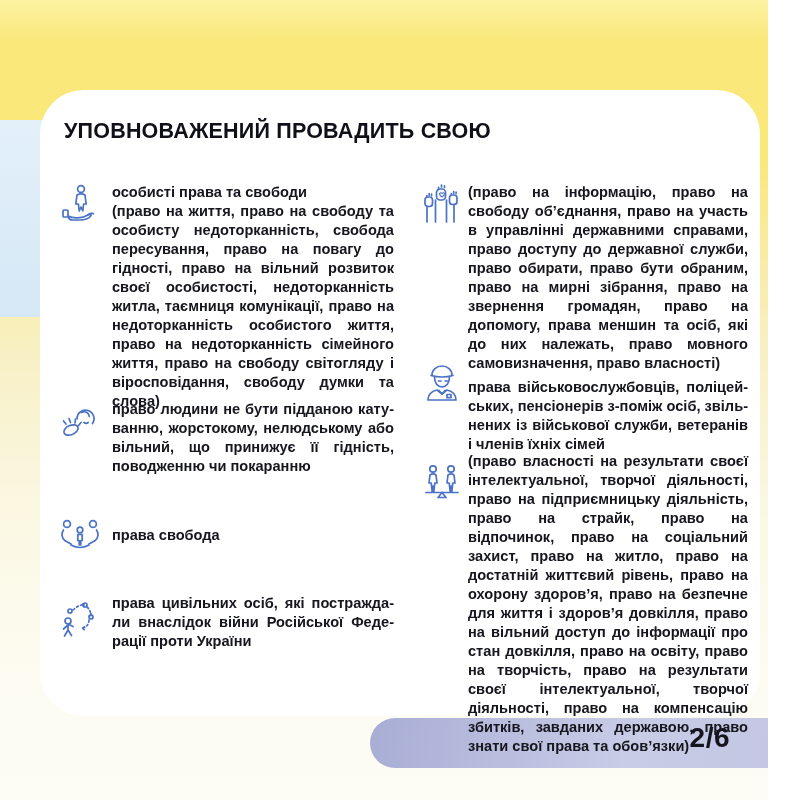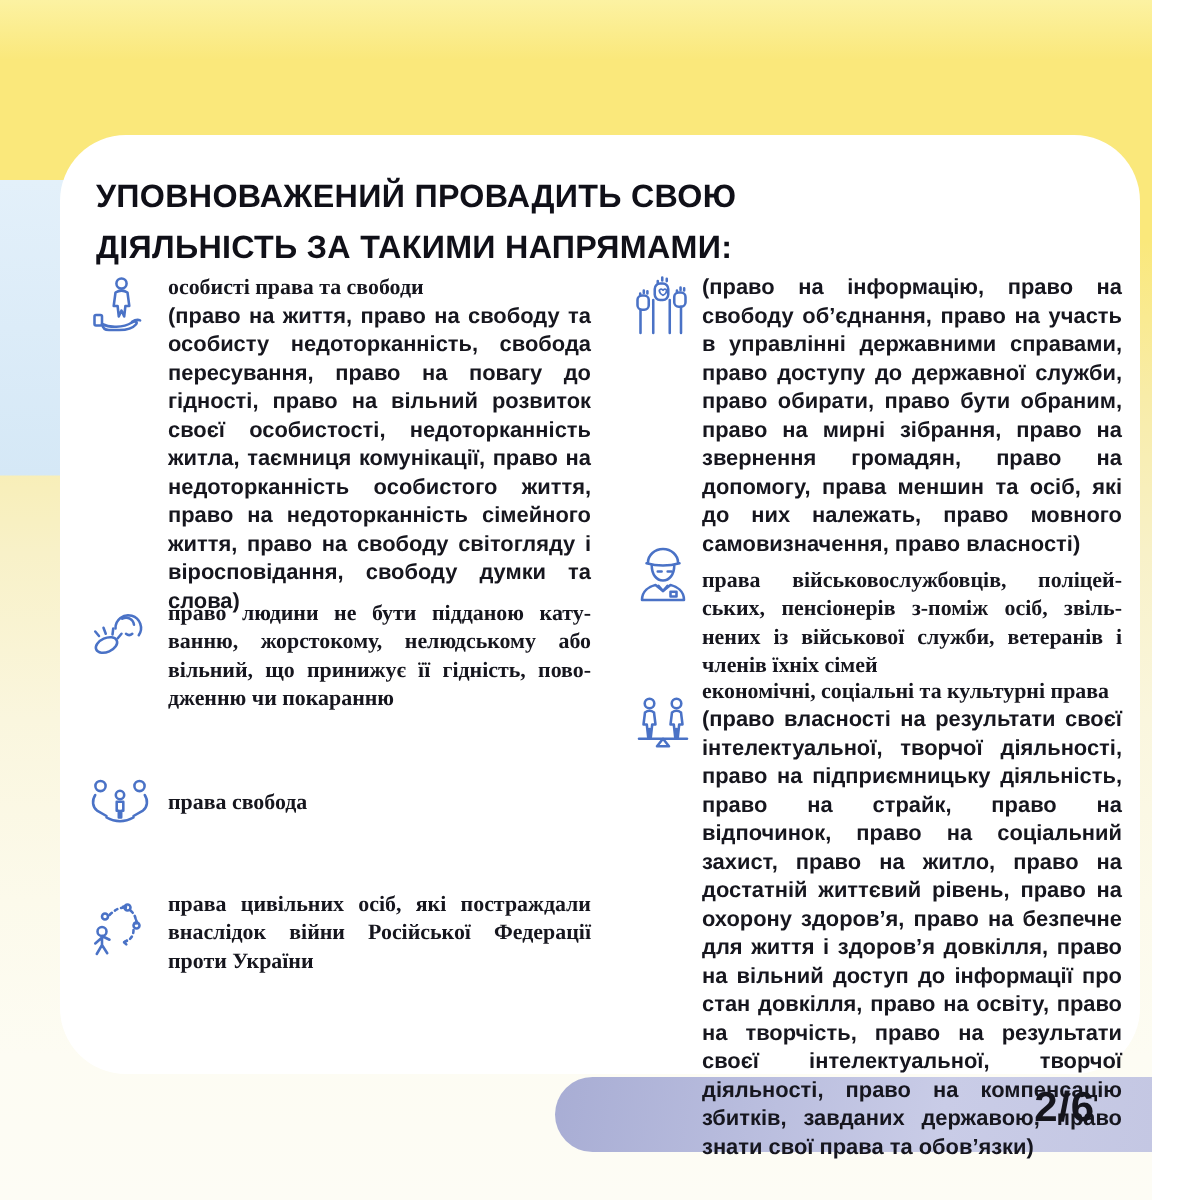--- a/index.html
+++ b/index.html
@@ -8,21 +8,21 @@
     background:linear-gradient(180deg,#FCF2A2 0%,#FAE87B 5%,#FAE87B 20%,#F8ECA8 33%,#F8F1C8 46%,#FAF6DE 60%,#FCFAEB 75%,#FDFCF3 88%,#FDFCF5 100%);}
   .blue-patch{position:absolute;left:-60px;top:120px;width:200px;height:197px;border-radius:26px;
     background:linear-gradient(180deg,#E3F0FA,#D5E8F6);}
   .lavender-bar{position:absolute;left:370px;top:718px;width:430px;height:50px;border-radius:48px 0 0 48px;
     background:linear-gradient(100deg,#A8ADD4 0%,#C9CCE7 60%,#C3C6E2 100%);}
   .card{position:absolute;left:40px;top:90px;width:720px;height:626px;background:#FFFFFF;border-radius:44px;}
   .title{position:absolute;left:24px;top:24px;font-size:21.5px;line-height:34px;font-weight:800;
     color:#101018;letter-spacing:.2px;}
   .item{position:absolute;}
   .item .txt{position:absolute;font-size:14.6px;line-height:19px;color:#16161E;text-align:justify;}
-  .item .txt .heading{font-weight:700;font-family:Liberation Serif, serif;}
+  .item .txt .heading{font-weight:700;}
   .item .txt .body{font-weight:700;}
   .icon{position:absolute;width:44px;height:44px;}
   .icon svg{width:100%;height:100%;stroke:#4A72C6;fill:none;stroke-width:1.7;stroke-linecap:round;stroke-linejoin:round;}
   
   .l-icon{left:18px;}
   .l-txt{left:72px;width:282px;}
   
   .r-icon{left:380px;}
   .r-txt{left:428px;width:280px;}
   .page-num{position:absolute;right:38px;top:722px;font-size:28px;font-weight:700;color:#15151D;letter-spacing:.5px;}
@@ -30,21 +30,20 @@
 </head>
 <body>
 
 <div class="page">
   <div class="blue-patch"></div>
   <div class="lavender-bar"></div>
 
   <div class="card">
     <div class="title">
       <div>УПОВНОВАЖЕНИЙ ПРОВАДИТЬ СВОЮ</div>
-      <div>ДІЯЛЬНІСТЬ ЗА ТАКИМИ НАПРЯМАМИ:</div>
     </div>
 
     <div class="item">
       <span class="icon l-icon" style="top:92px">
         <svg viewBox="0 0 44 44">
           <circle cx="23" cy="7" r="3.4"></circle>
           <path d="M19 13c2.6-1.6 5.4-1.6 8 0l1.2 9h-2.6l-.8 7-1.8-4-1.8 4-.8-7h-2.6z"></path>
           <rect x="5" y="28" width="5" height="7" rx="1"></rect>
           <path d="M10 34c5 2.6 14 2.6 20-1 2-1.2 4.2-.6 2.6 1.3-2.2 2.6-6.6 3.7-11 3.7h-7c-2.6 0-4.2-1.4-4.6-4z"></path>
           <path d="M30 32.6q3-2 5.4-1"></path>
@@ -151,20 +150,19 @@
         <svg viewBox="0 0 44 44">
           <circle cx="13" cy="13" r="3.2"></circle>
           <path d="M10 19c2-1.6 4-1.6 6 0l1 8h-2.2l-1 9-.8-6-.8 6-1-9H9z"></path>
           <circle cx="31" cy="13" r="3.2"></circle>
           <path d="M28 19c2-1.6 4-1.6 6 0l1 8h-2.2l-1 9-.8-6-.8 6-1-9H27z"></path>
           <path d="M6 36.5h32"></path>
           <path d="M18 41.5l4-5 4 5z"></path>
         </svg>
       </span>
       <div class="txt r-txt" style="top:362px">
-        <div class="heading">економічні, соціальні та культурні права</div>
         <div class="body">(право власності на результати своєї інтелектуальної, творчої діяльності, право на підприємницьку діяльність, право на страйк, право на відпочинок, право на со­ціальний захист, право на житло, право на достатній життєвий рівень, право на охо­рону здоров’я, право на безпечне для життя і здоров’я довкілля, право на віль­ний доступ до інформації про стан дов­кілля, право на освіту, право на творчість, право на результати своєї інтелектуальної, творчої діяльності, право на компенсацію збитків, завданих державою, право знати свої права та обов’язки)</div>
       </div>
     </div>
   </div>
 
   <div class="page-num">2/6</div>
 </div>
 
 </body></html>

